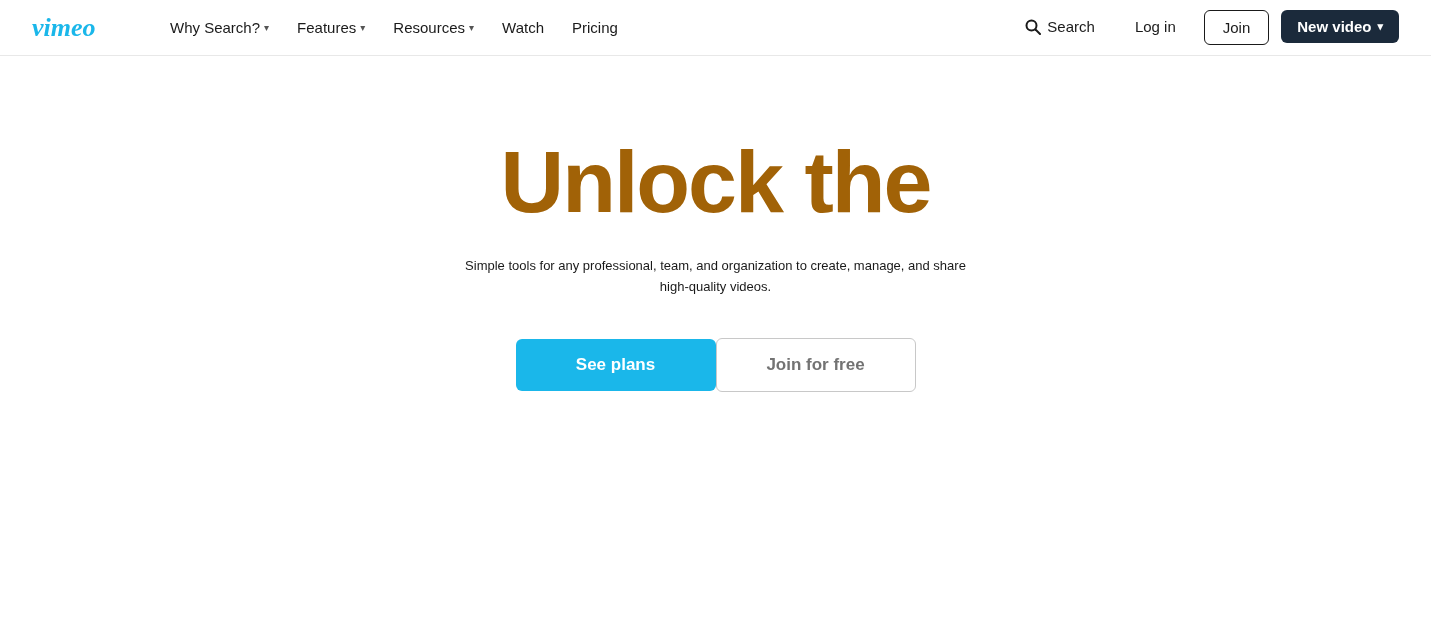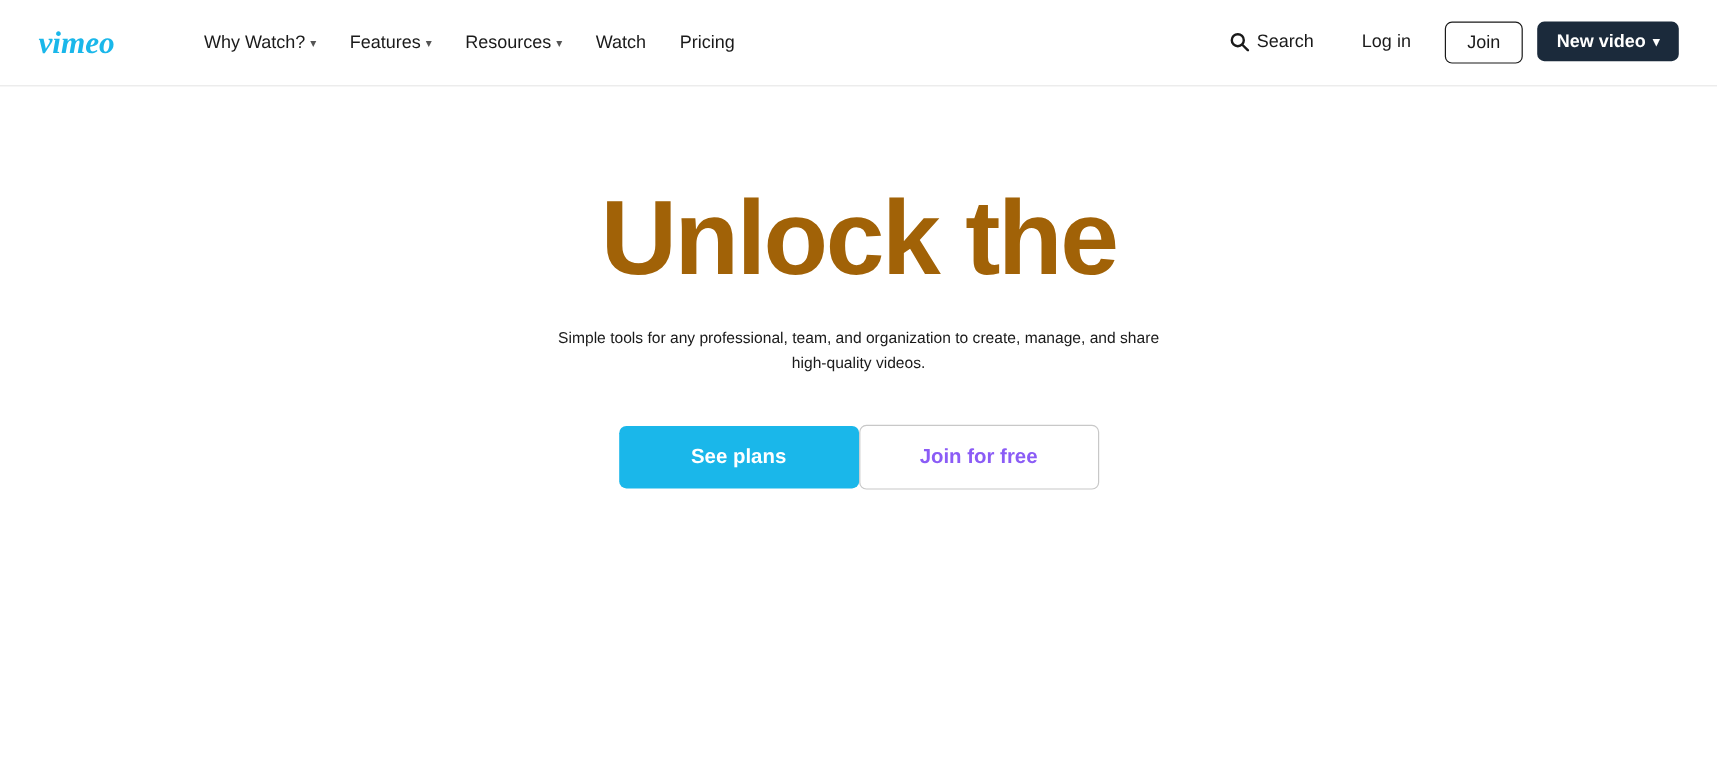--- a/index.html
+++ b/index.html
@@ -10,21 +10,21 @@
       min-height: 631px;
       width: 1431px;
       overflow-x: hidden;
     }
 
     
     nav {
       display: flex;
       align-items: center;
       padding: 0 32px;
-      height: 72px;
+      height: 56px;
       border-bottom: 1px solid #e8e8e8;
       position: relative;
     }
     .nav-logo {
       display: flex;
       align-items: center;
       margin-right: 36px;
     }
     .nav-logo svg {
       height: 28px;
@@ -153,42 +153,42 @@
       background: #1ab7ea;
       border: none;
       border-radius: 6px;
       cursor: pointer;
       min-width: 200px;
     }
     .btn-join-free {
       padding: 16px 26px;
       font-size: 17px;
       font-weight: 600;
-      color: #8b5cf6;
+      color: #737373;
       background: #fff;
       border: 1.5px solid #c8c8c8;
       border-radius: 6px;
       cursor: pointer;
       min-width: 200px;
     }
   </style>
 </head>
 <body>
 
 <nav>
   <div class="nav-logo">
 
     <svg viewBox="0 0 90 28" fill="none" xmlns="http://www.w3.org/2000/svg">
       <text x="0" y="22" font-family="Georgia, serif" font-weight="700" font-style="italic" font-size="26" fill="#1ab7ea">vimeo</text>
     </svg>
   </div>
 
   <div class="nav-links">
     <a class="nav-link">
-      <span>Why Watch?</span>
+      <span>Why Search?</span>
       <span class="chevron">▾</span>
     </a>
     <a class="nav-link">
       <span>Features</span>
       <span class="chevron">▾</span>
     </a>
     <a class="nav-link">
       <span>Resources</span>
       <span class="chevron">▾</span>
     </a>

